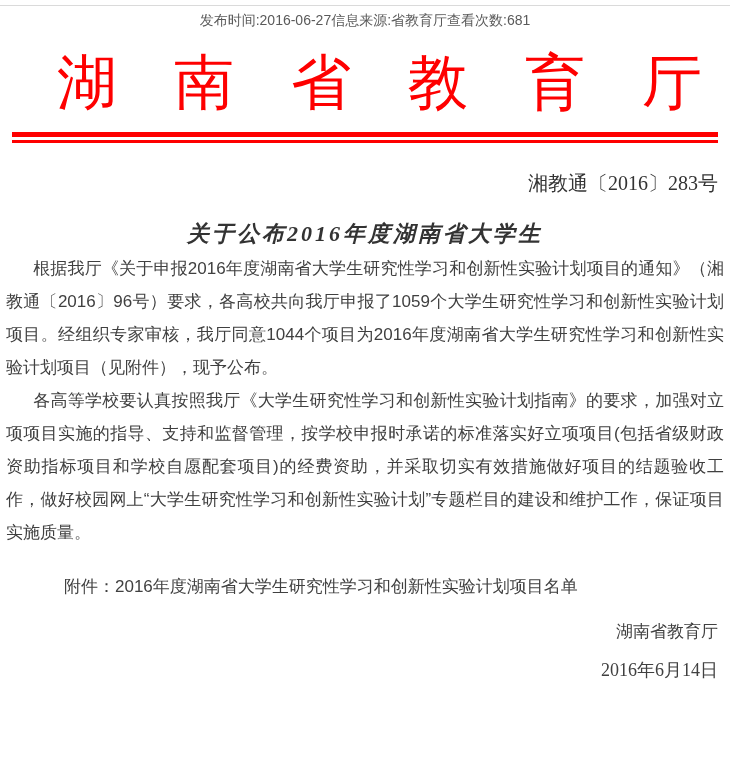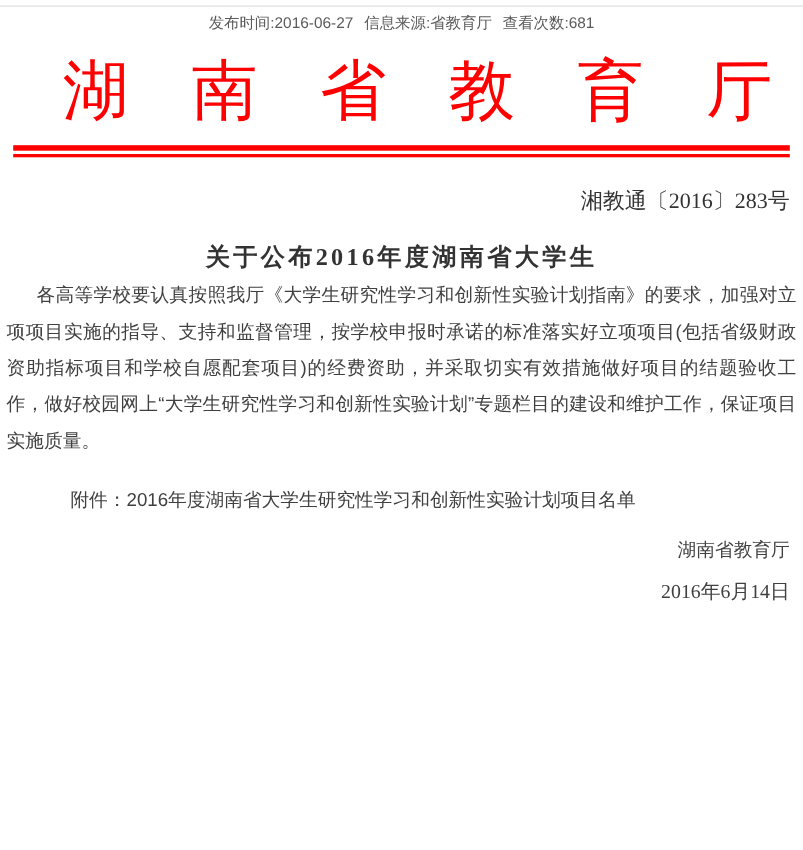--- a/index.html
+++ b/index.html
@@ -16,21 +16,20 @@
     padding-top: 5px;
     box-sizing: border-box;
     overflow: hidden;
   }
   
   .meta-bar {
     border-top: 1px solid var(--rule_line, #dadada);
     padding-top: 7px;
     display: flex;
     justify-content: center;
-    gap: 10px;
     font-family: "Liberation Sans", "DejaVu Sans", sans-serif;
     font-size: 14px;
     color: var(--meta_text, #5a5a5a);
     line-height: 15px;
   }
   
   .masthead {
     margin-top: 24px;
     text-align: center;
     font-family: "Liberation Serif", "DejaVu Serif", serif;
@@ -65,20 +64,21 @@
     text-align: center;
     font-family: "Liberation Serif", "DejaVu Serif", serif;
     font-size: 22px;
     font-weight: bold;
     color: var(--title_text, #333333);
     letter-spacing: 3px;
   }
   .title-line {
     display: block;
     line-height: 37px;
+    font-style: italic;
   }
   .salutation,
   .para,
   .attachment {
     margin: 0;
     font-family: "Liberation Sans", "DejaVu Sans", sans-serif;
     font-size: 17px;
     line-height: 33px;
     color: var(--body_text, #404040);
   }
@@ -130,20 +130,21 @@
 
   <main class="doc-body">
 
     <div class="doc-number">湘教通〔2016〕283号</div>
 
     <h1 class="doc-title">
       <span class="title-line">关于公布2016年度湖南省大学生</span>
     </h1>
 
 
+    <p class="para">根据我厅《关于申报2016年度湖南省大学生研究性学习和创新性实验计划项目的通知》（湘教通〔2016〕96号）要求，各高校共向我厅申报了1059个大学生研究性学习和创新性实验计划项目。经组织专家审核，我厅同意1044个项目为2016年度湖南省大学生研究性学习和创新性实验计划项目（见附件），现予公布。</p>
 
     <p class="para">各高等学校要认真按照我厅《大学生研究性学习和创新性实验计划指南》的要求，加强对立项项目实施的指导、支持和监督管理，按学校申报时承诺的标准落实好立项项目(包括省级财政资助指标项目和学校自愿配套项目)的经费资助，并采取切实有效措施做好项目的结题验收工作，做好校园网上“大学生研究性学习和创新性实验计划”专题栏目的建设和维护工作，保证项目实施质量。</p>
 
     <p class="attachment">附件：2016年度湖南省大学生研究性学习和创新性实验计划项目名单</p>
 
     <div class="sign-block">
       <div class="issuer">湖南省教育厅</div>
       <div class="issue-date">2016年6月14日</div>
     </div>
 

